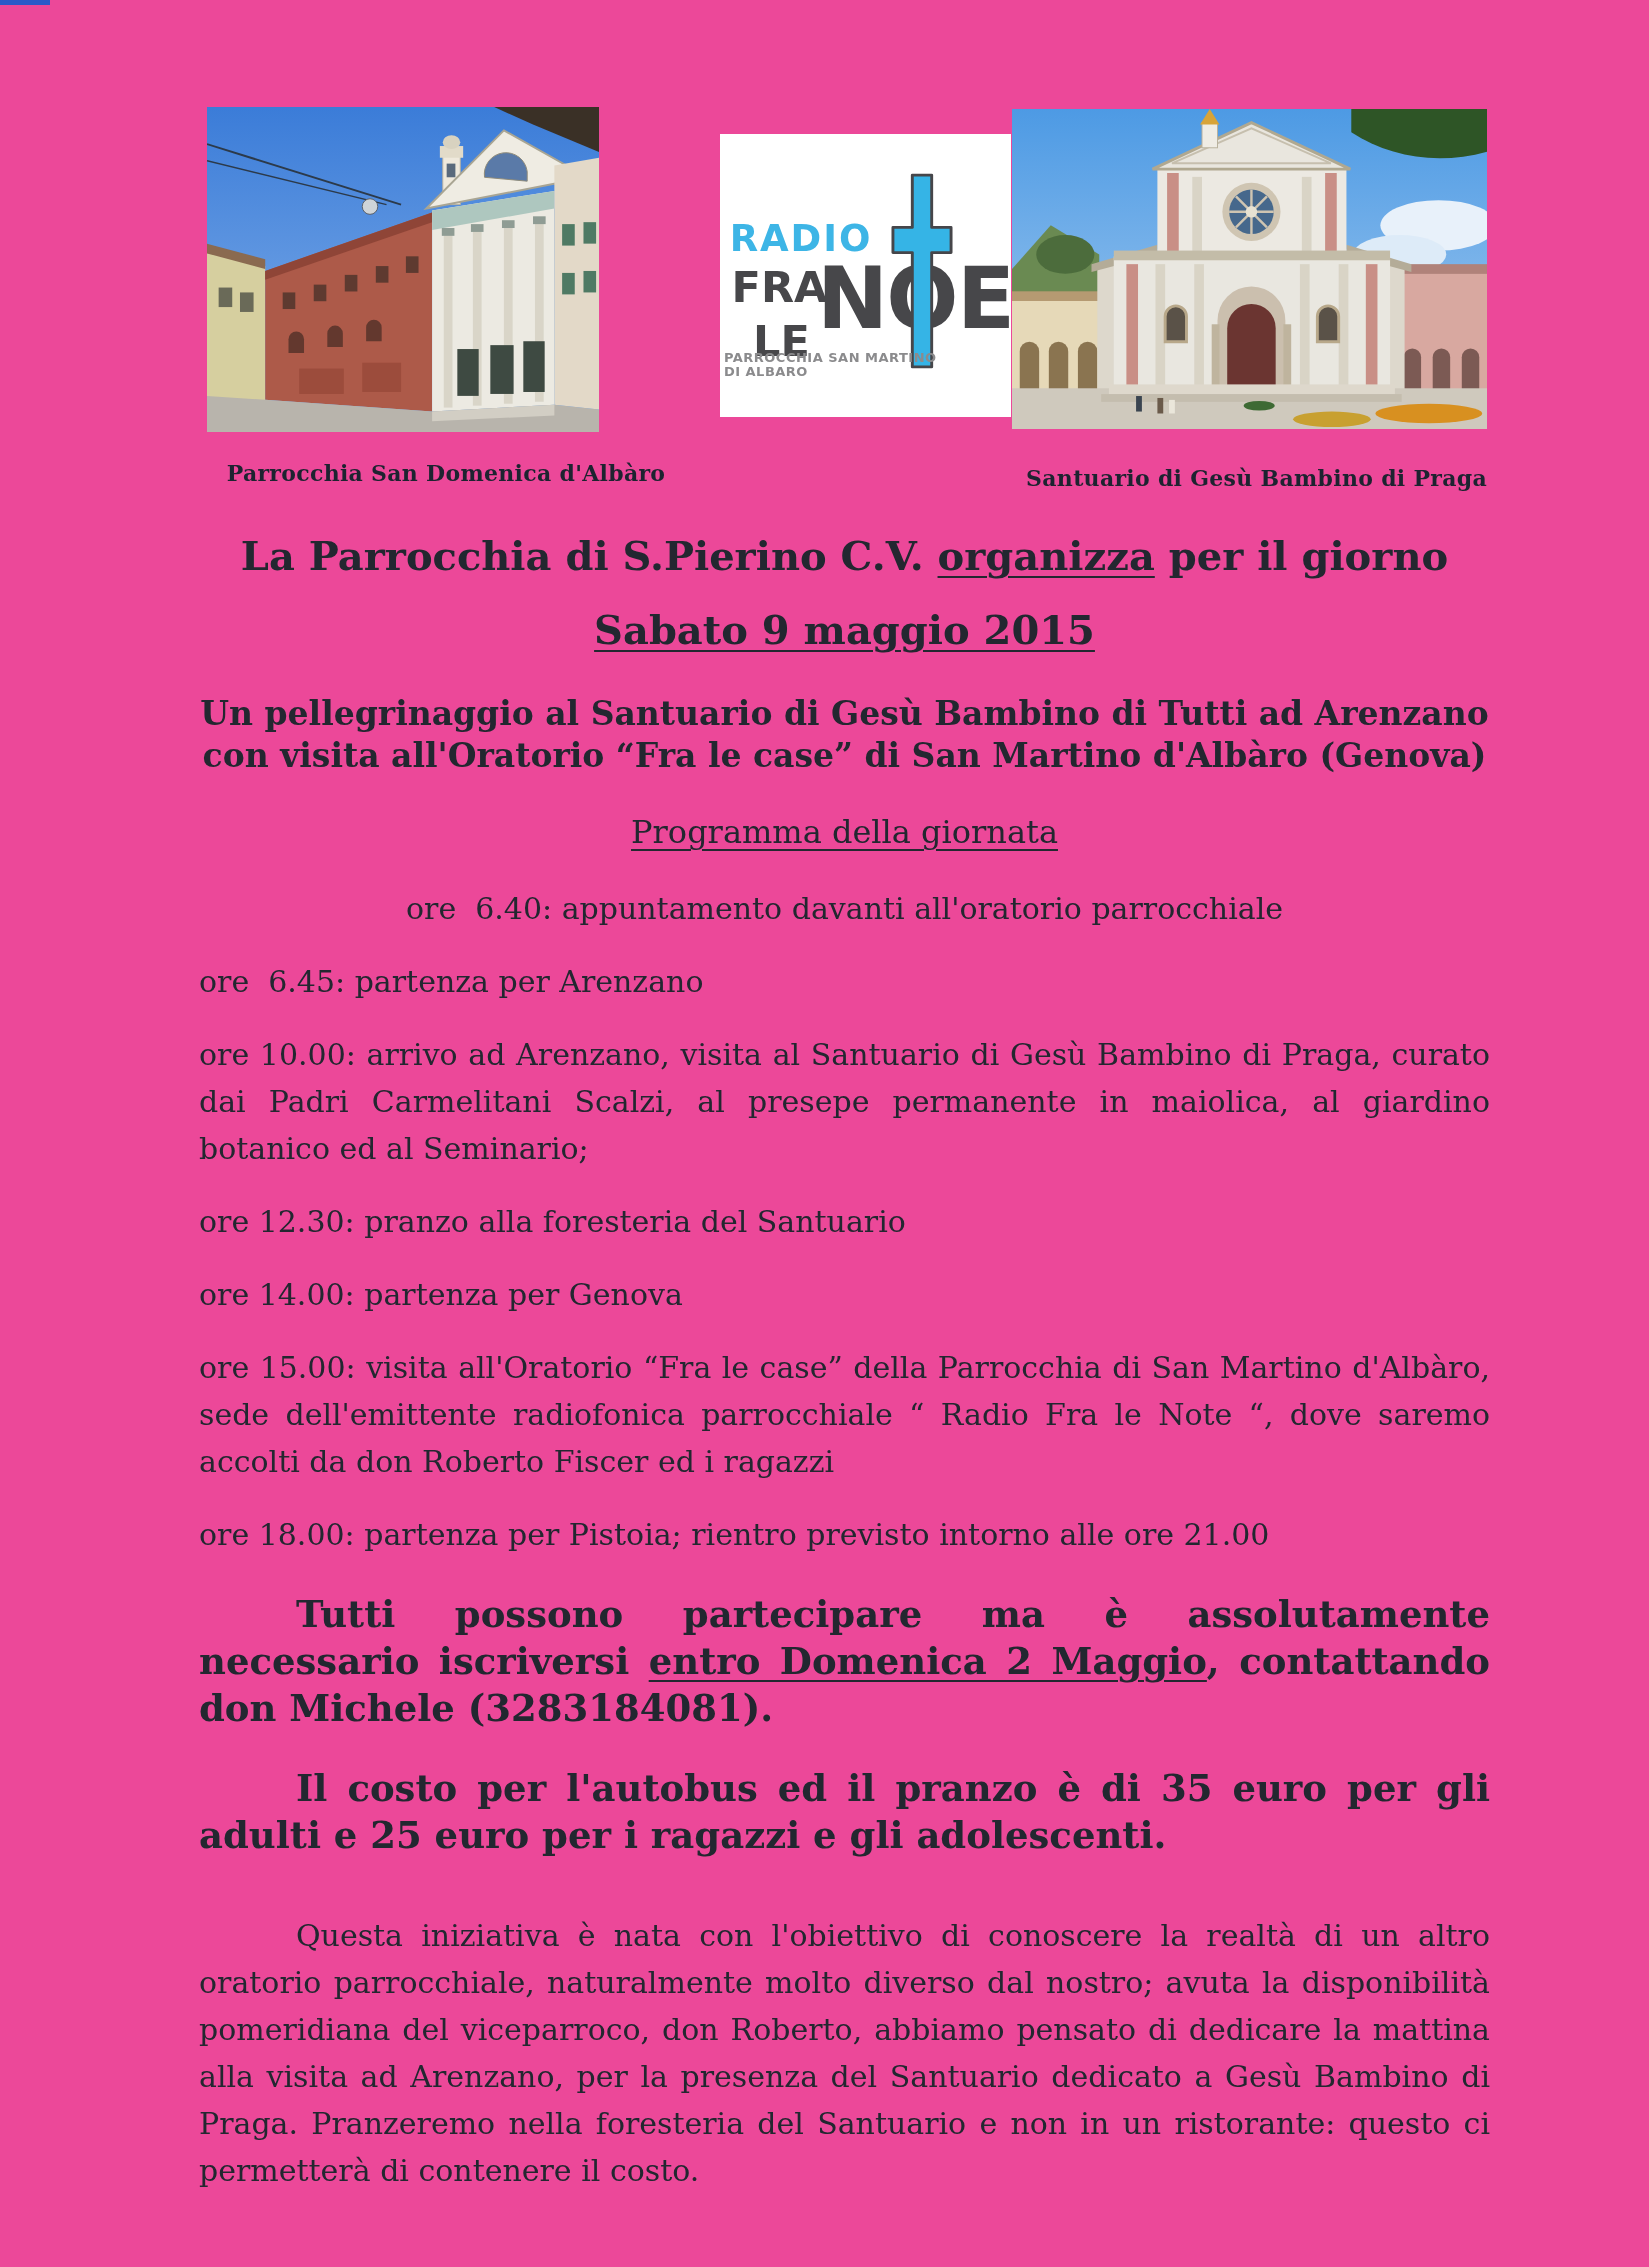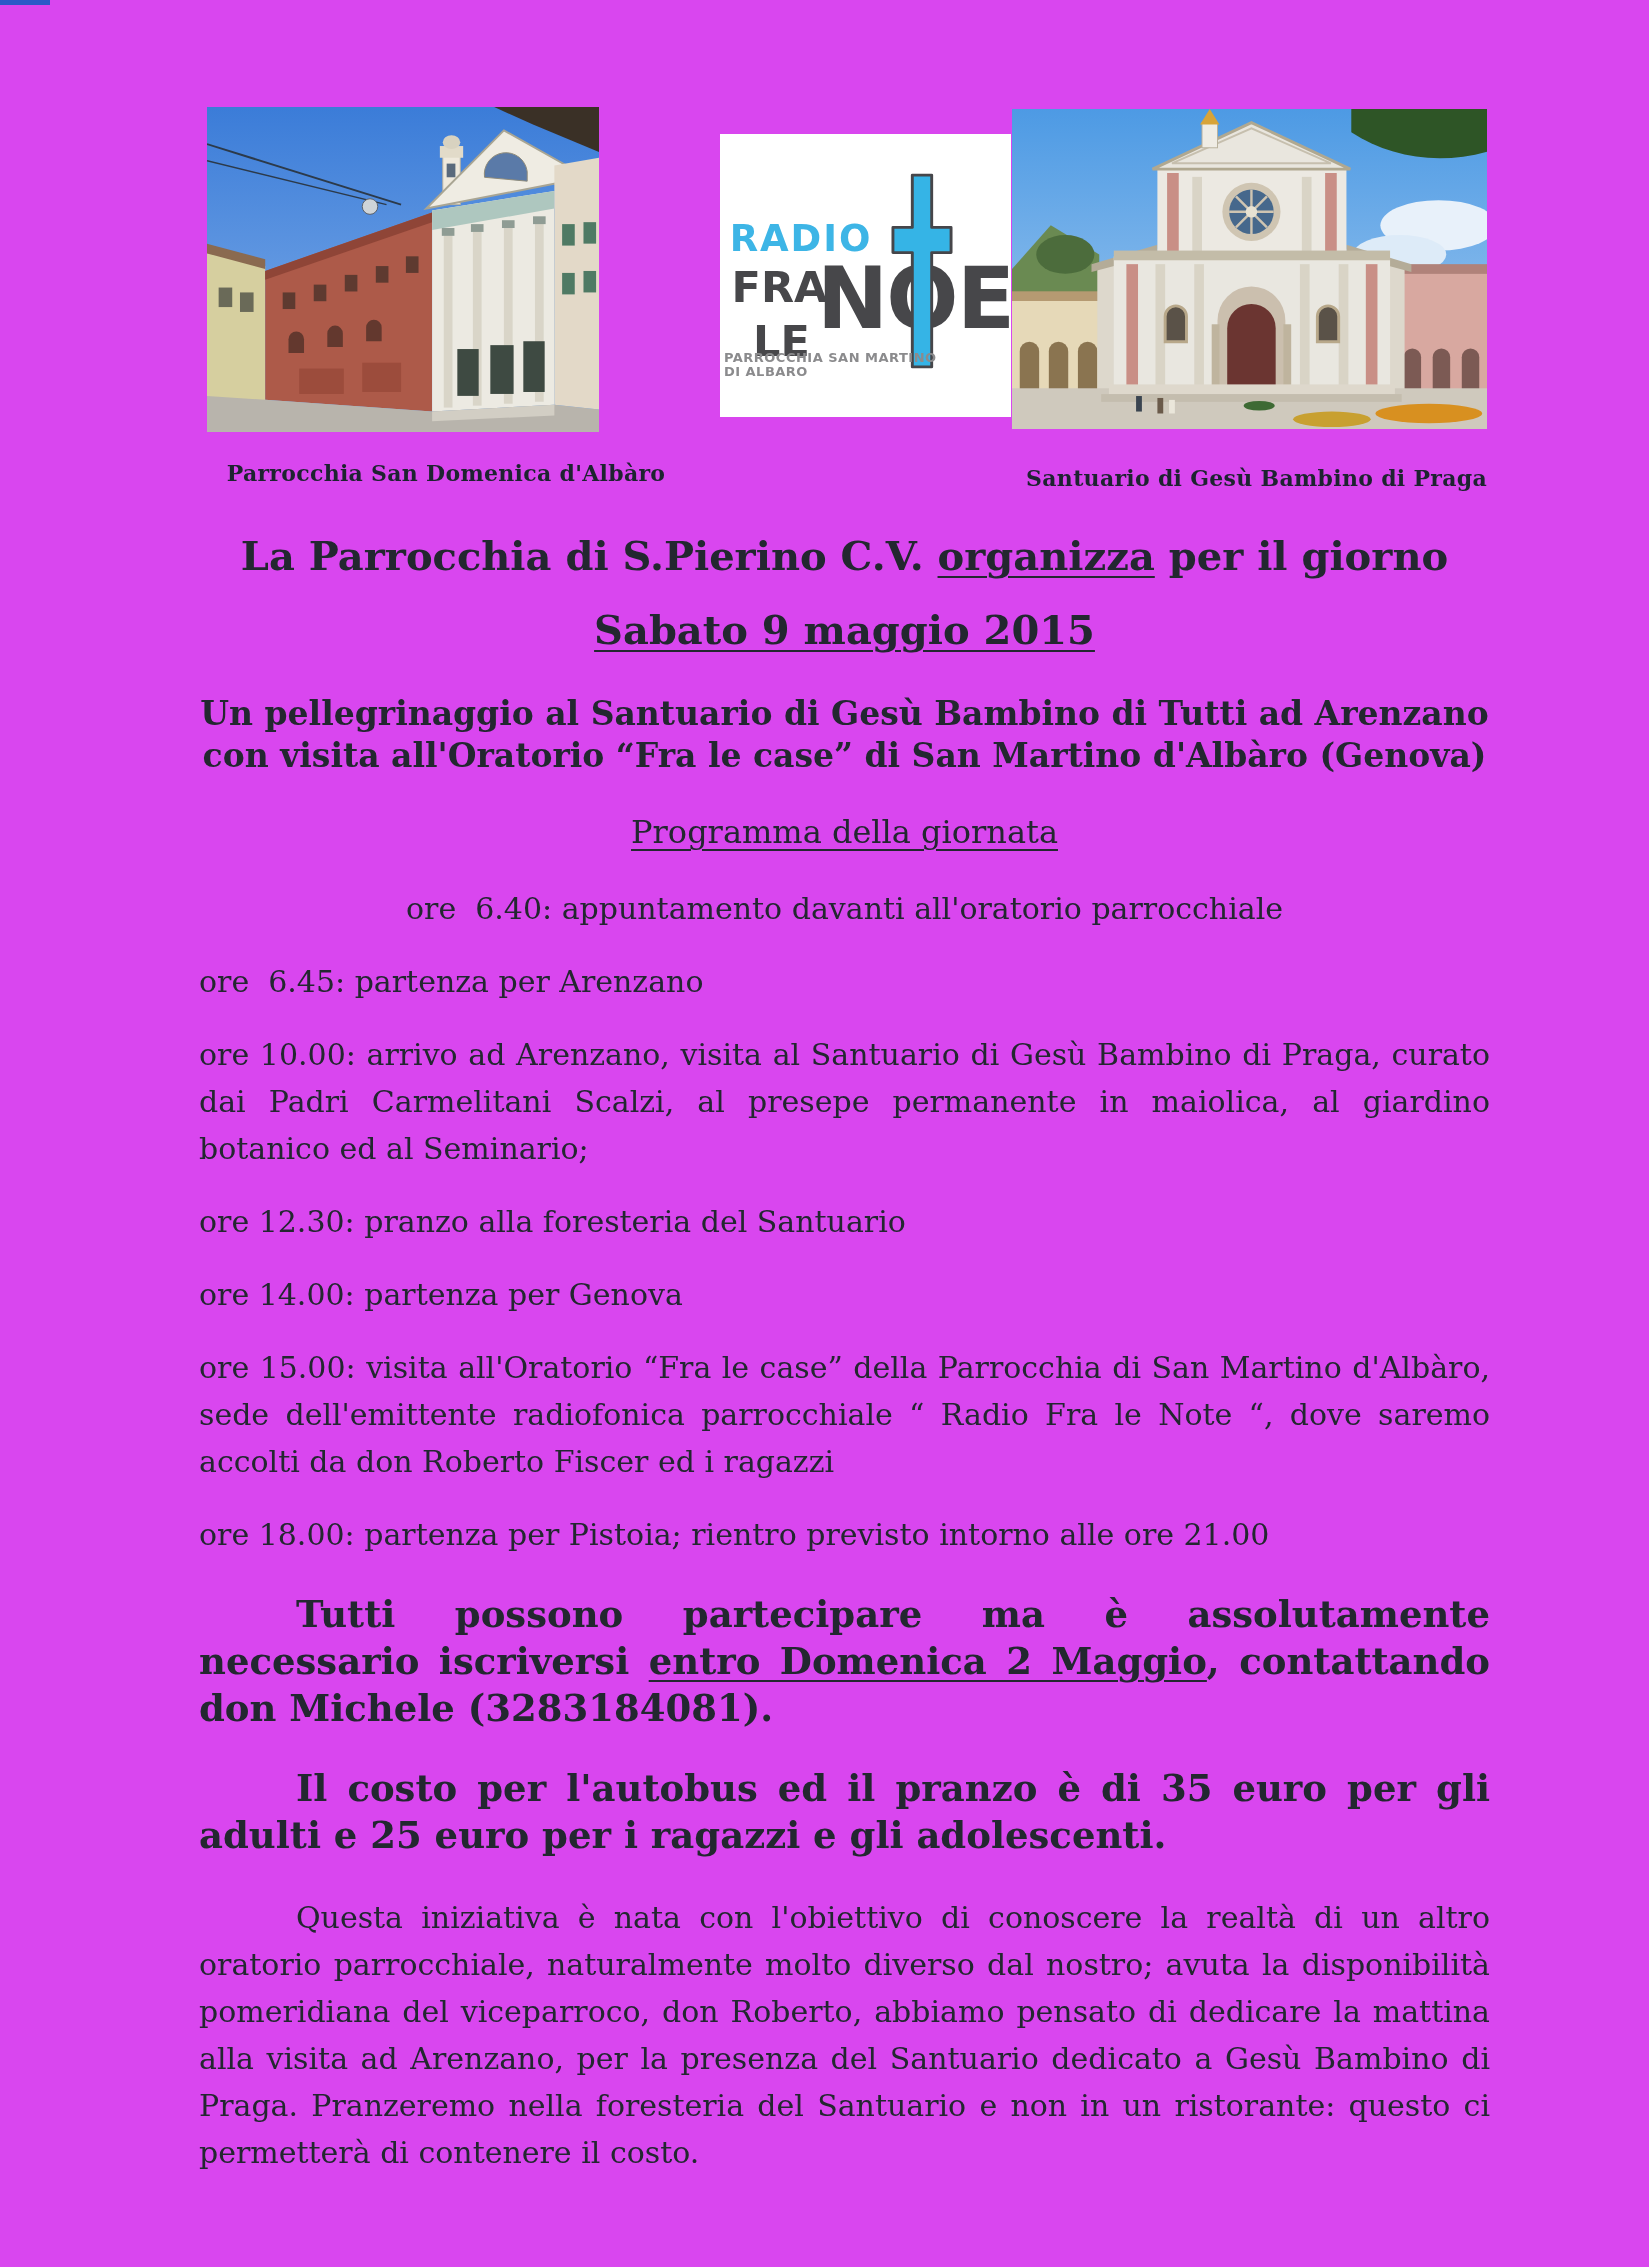--- a/index.html
+++ b/index.html
@@ -1,21 +1,21 @@
 <!DOCTYPE html>
 <html><head>
 <meta charset="utf-8">
 <style>
   html,body{margin:0;padding:0;}
   body{
     width:1650px;height:2268px;position:relative;background:#ffffff;
     font-family:"DejaVu Serif","Liberation Serif",serif;color:#232730;
     overflow:hidden;
   }
-  .page{position:absolute;inset:0;background:#d946ef;}
+  .page{position:absolute;inset:0;background:#ec4899;}
   .scan-mark{position:absolute;left:0;top:0;width:50px;height:4.9px;background:#2b59c8;}
 
   
   .photo{position:absolute;overflow:hidden;}
   .photo svg{display:block;width:100%;height:100%;}
   .photo-left{left:207px;top:107px;width:392px;height:325px;}
   .photo-right{left:1012px;top:109px;width:475px;height:320px;}
 
   .caption{position:absolute;text-align:center;font-weight:bold;font-size:22px;color:#1d2330;letter-spacing:0.3px;}
   .caption-left{left:223px;top:460px;width:446px;}
@@ -36,21 +36,21 @@
   .content{position:absolute;left:199px;top:532px;width:1291px;}
   .doc-title{font-size:40px;font-weight:bold;text-align:center;margin:0;line-height:1.2;}
   .doc-title u, .date u, .program-heading u, .note u{text-decoration:underline;text-underline-offset:5.8px;text-decoration-thickness:2.4px;}
   .date{font-size:40px;font-weight:bold;text-align:center;margin-top:26px;line-height:1.2;}
   .subtitle{font-size:33px;font-weight:bold;text-align:center;margin-top:39px;line-height:1.26;}
   .program-heading{font-size:32px;text-align:center;margin-top:37px;line-height:1.2;}
   .item{font-size:30px;line-height:47px;margin-top:26px;text-align:left;}
   .item.first{margin-top:33px;text-align:center;}
   .item.justify{text-align:justify;}
   .note{font-size:37px;line-height:47px;margin-top:33px;font-weight:bold;text-align:justify;text-indent:97px;}
-  .closing{font-size:30px;line-height:47px;margin-top:35px;text-align:justify;text-indent:97px;}
+  .closing{font-size:30px;line-height:47px;margin-top:53px;text-align:justify;text-indent:97px;}
 </style>
 </head>
 <body>
 
 <div class="page">
 
   <div class="scan-mark"></div>
 
   <div class="photo photo-left">
     <svg viewBox="0 0 404 333" preserveAspectRatio="none">

